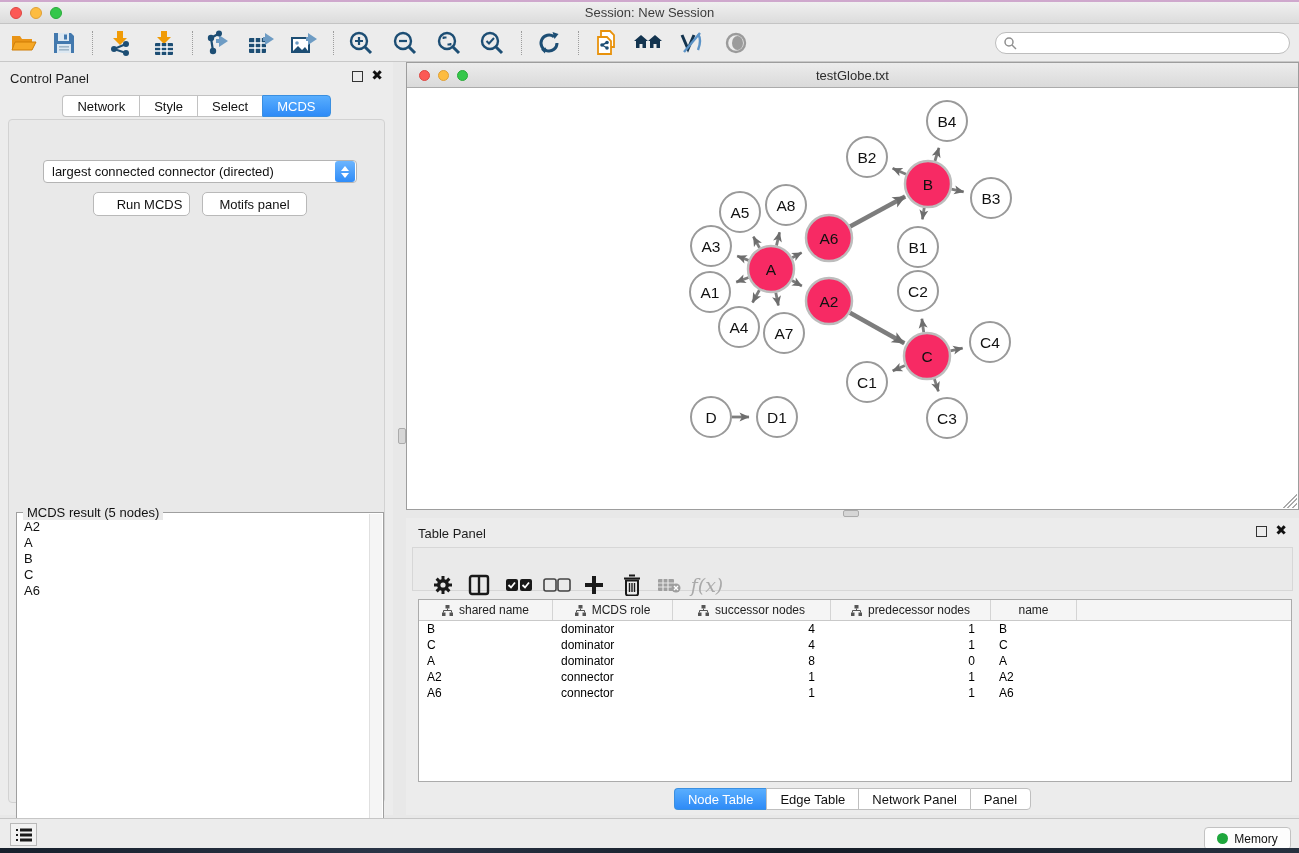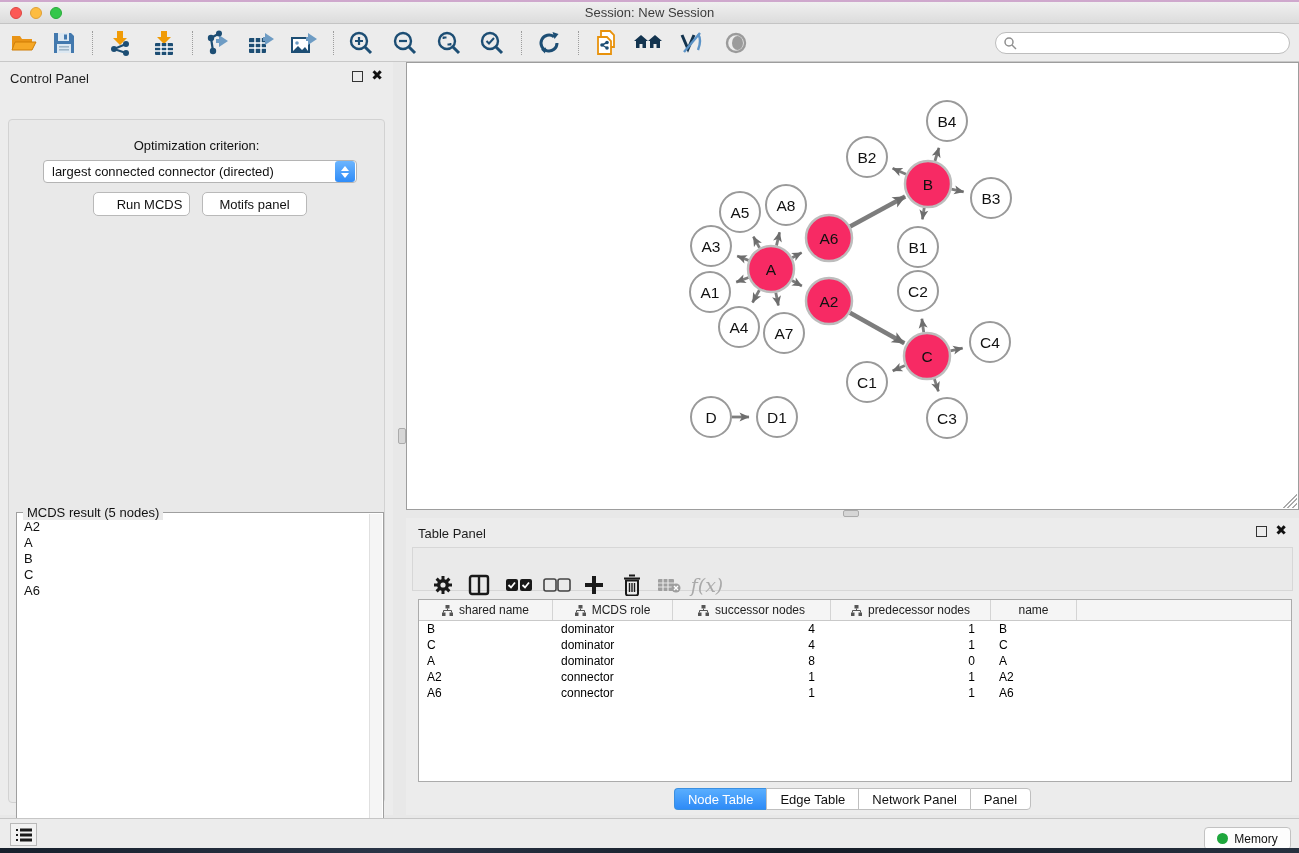--- a/index.html
+++ b/index.html
@@ -280,22 +280,27 @@
       <path d="M9 9 L13 13" stroke="#8f8f8f" stroke-width="1.5"></path>
     </svg>
     <input type="text" placeholder="" style="">
   </div>
 </div>
 
 <div id="control-panel" class="abs">
   <span id="cp-header">Control Panel</span>
   <span class="panel-float" style="right:30px"></span>
   <span class="panel-close" style="right:10px">✖</span>
+  <div id="cp-tabs">
+      <div class="cp-tab">Network</div>
+      <div class="cp-tab">Style</div>
+      <div class="cp-tab">Select</div>
+      <div class="cp-tab active">MCDS</div>
+    </div>
   <div id="cp-content">
-    <div id="opt-label">Optimization criterion:</div>
     <div id="criterion-select">
       <span class="sel-text">largest connected connector (directed)</span>
       <span class="stepper">
         <span class="tri up"></span>
           <span class="tri down"></span>
       </span>
     </div>
     <div id="run-btn" class="cp-btn">Run MCDS</div>
     <div id="closep-btn" class="cp-btn">Motifs panel</div>
     <div id="mcds-group">
@@ -306,20 +311,28 @@
           <div class="row">B</div>
           <div class="row">C</div>
           <div class="row">A6</div>
         </div>
       <div id="mcds-scroll"></div>
     </div>
   </div>
 </div>
 
 <div id="net-window" class="abs">
+  <div id="net-titlebar">
+    <div class="lights" style="left:12px; top:7px;">
+      <span class="light red" style="width:11px;height:11px"></span>
+      <span class="light yellow" style="width:11px;height:11px"></span>
+      <span class="light green" style="width:11px;height:11px"></span>
+    </div>
+    <span>testGlobe.txt</span>
+  </div>
   <div id="net-canvas">
     <svg id="graph-svg" width="891" height="421" viewBox="0 0 891 421">
       <defs>
         <marker id="arr-thin" viewBox="0 0 10 10" refX="9.5" refY="5" markerWidth="11" markerHeight="10" markerUnits="userSpaceOnUse" orient="auto">
           <path d="M0 0.5 L10 5 L0 9.5 L2.5 5 Z" fill="#6d6d6d"></path>
         </marker>
         <marker id="arr-thick" viewBox="0 0 10 10" refX="9.5" refY="5" markerWidth="15" markerHeight="13" markerUnits="userSpaceOnUse" orient="auto">
           <path d="M0 0.5 L10 5 L0 9.5 L2.5 5 Z" fill="#6d6d6d"></path>
         </marker>
       </defs>

